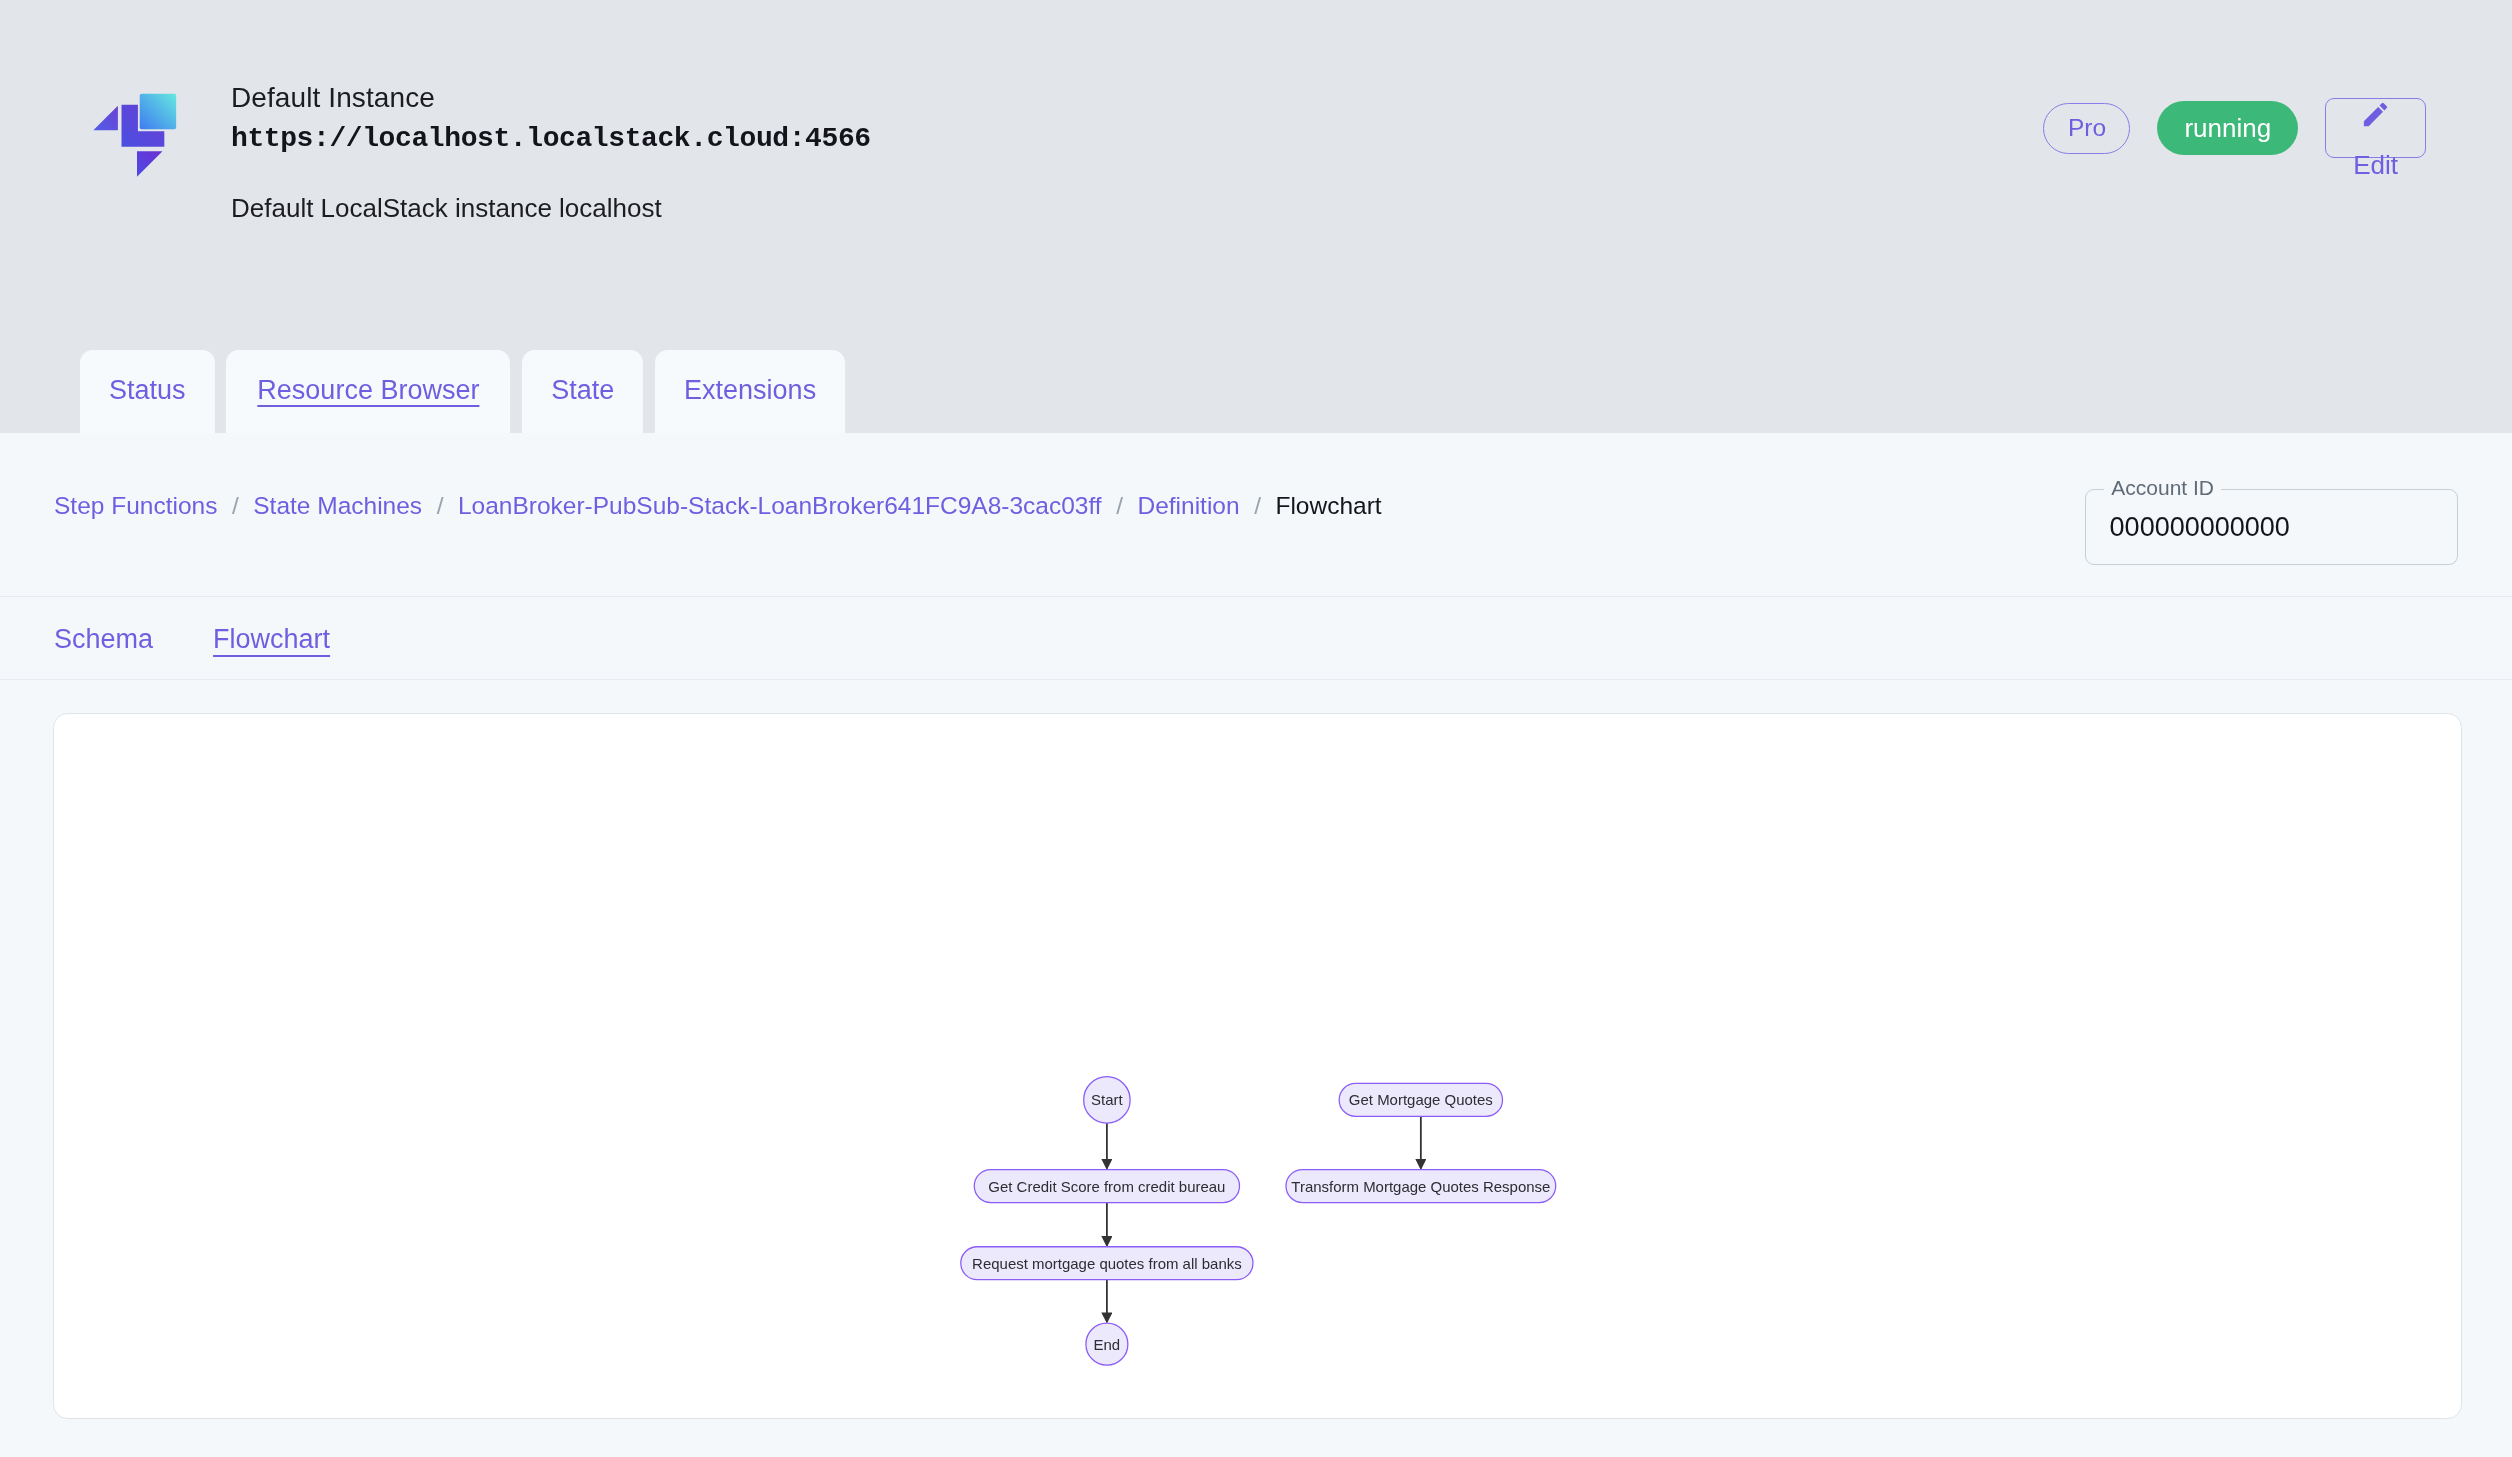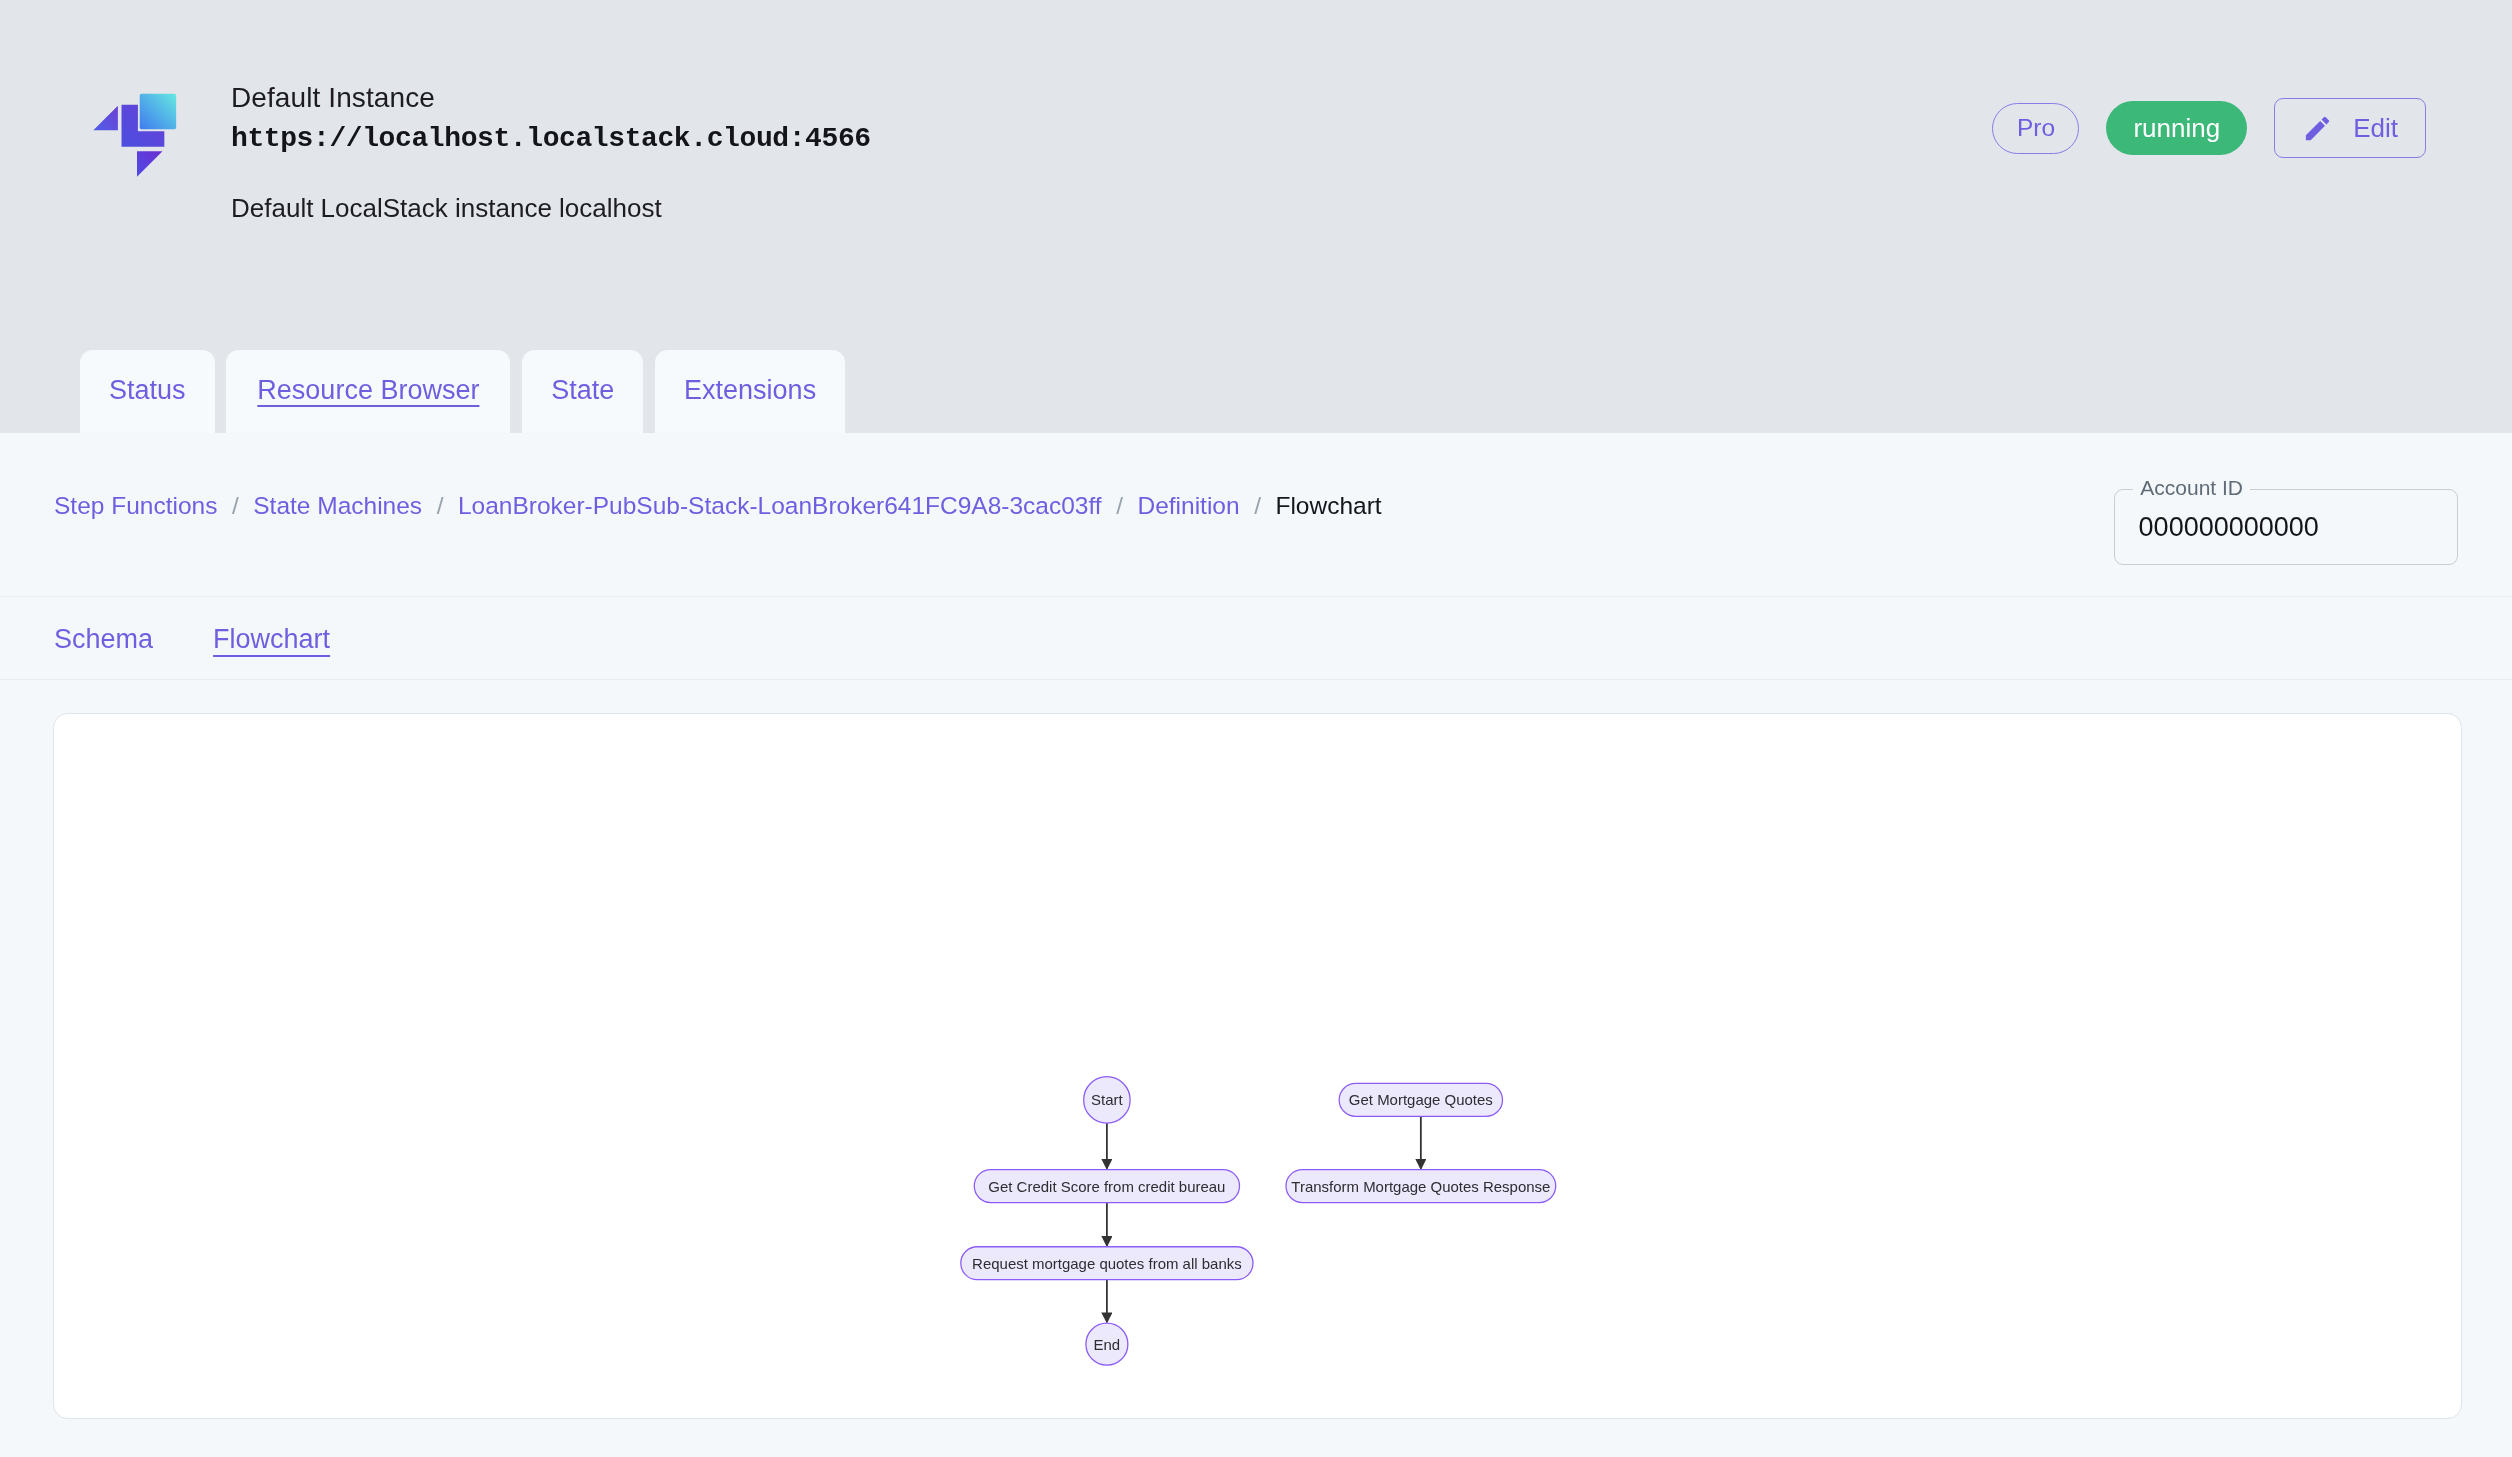--- a/index.html
+++ b/index.html
@@ -101,20 +101,21 @@
   }
   .btn-edit {
     border: 1.8px solid #8a7ce8;
     color: #6f5fe0;
     background: transparent;
     border-radius: 9px;
     height: 60px;
     padding: 0 27px;
     display: flex; align-items: center; gap: 20px;
     font-size: 26px;
+    flex-direction: column;
   }
   .btn-edit svg { display:block; }
 
   
   .tabs {
     position: absolute;
     left: 80px;
     bottom: 0;
     display: flex;
     align-items: flex-end;
@@ -181,21 +182,21 @@
     position: relative;
     height: 76px;
     border: 1.8px solid #c6ced6;
     border-radius: 9px;
     background: transparent;
     display: flex;
     align-items: center;
     padding: 0 23.6px;
   }
   .mui-field.region { width: 385px; }
-  .mui-field.account { width: 344px; }
+  .mui-field.account { width: 373px; }
   .mui-label {
     position: absolute;
     top: -13.6px;
     left: 18px;
     background: #f4f8fb;
     padding: 0 7.3px;
     font-size: 21px;
     color: #5f6b77;
     line-height: 1;
   }

